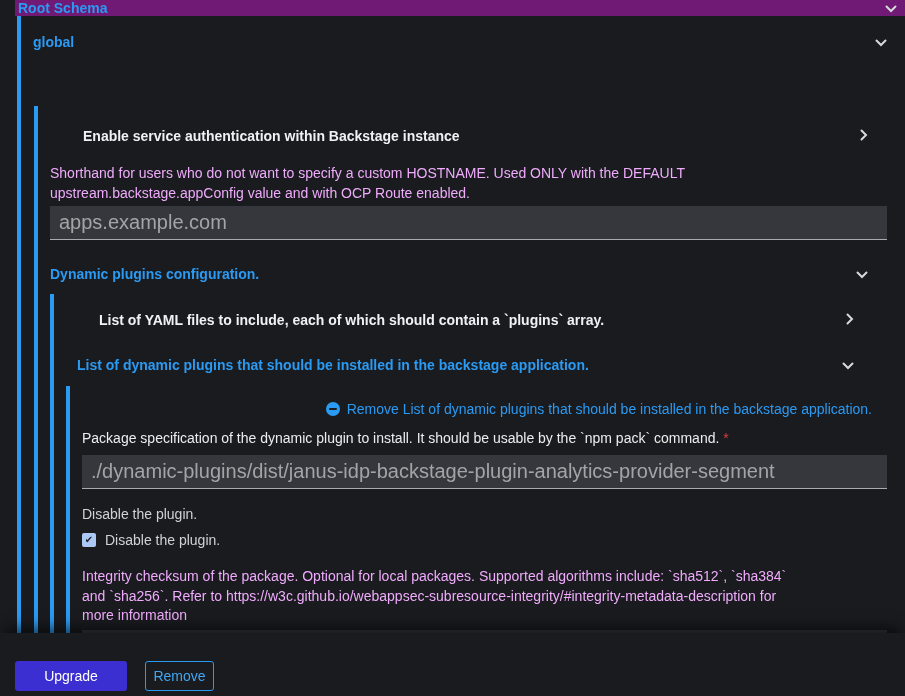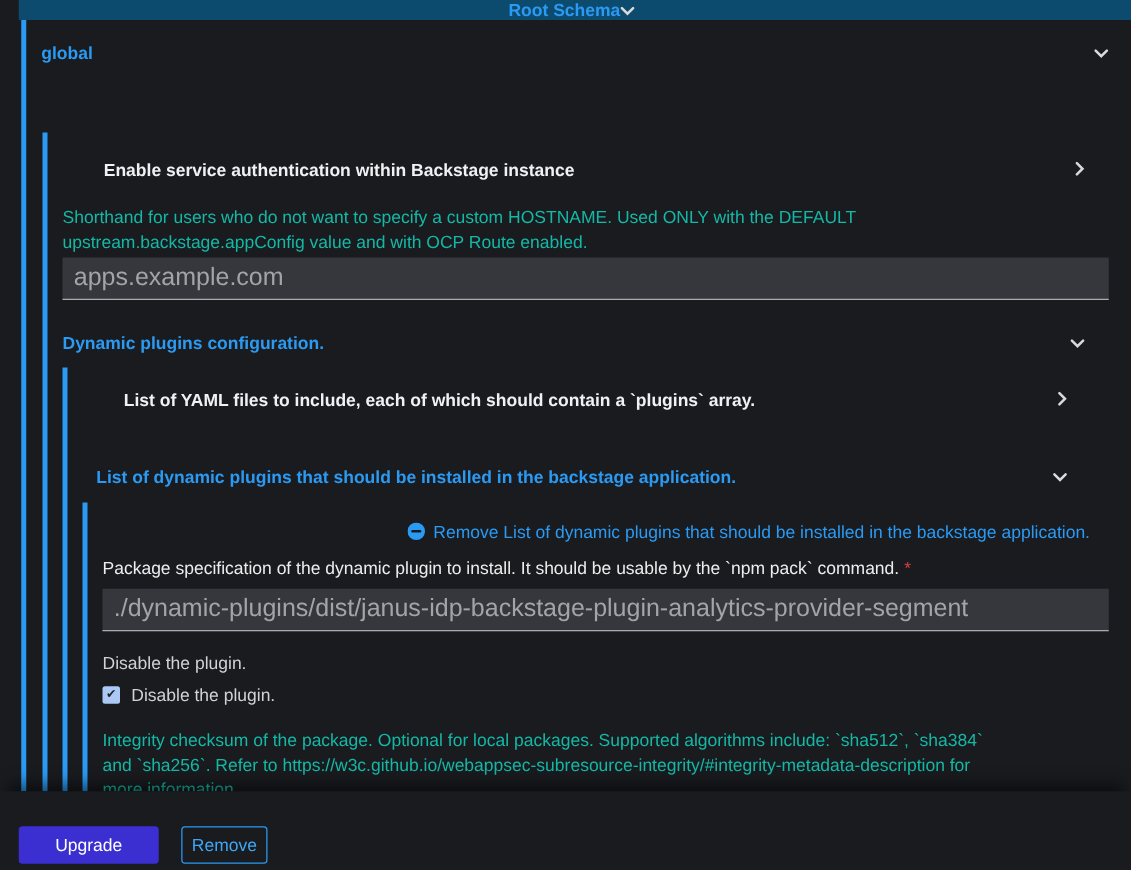--- a/index.html
+++ b/index.html
@@ -6,22 +6,22 @@
   html,body { width:905px; height:696px; overflow:hidden; }
   body {
     background:#191b1f;
     font-family:"Liberation Sans", sans-serif;
     font-size:14px;
     color:#e8eaec;
   }
   .form-scroll { position:relative; height:633px; overflow:hidden; display:flex; flex-direction:column; }
 
   .accordion-header {
-    margin-left:15px; height:37px; background:#0c4a6e;
-    display:flex; align-items:center; justify-content:center;
+    margin-left:15px; height:37px; background:#701a75;
+    display:flex; align-items:center; justify-content:space-between;
     padding:0 8px 0 3px; cursor:pointer;
   }
   .accordion-header .title { color:var(--accent,#2b9af3); font-weight:700; }
 
   .nest {
     border-left:4px solid var(--accent,#2b9af3);
     padding-left:12px;
     display:flex; flex-direction:column;
   }
   .l1 { margin-left:17px; flex:1;gap:48px; }
@@ -33,27 +33,27 @@
     display:flex; align-items:center; justify-content:space-between;
     font-weight:700; line-height:16px; cursor:pointer;
   }
   .blue-title .label { color:var(--accent,#2b9af3); }
   .white-title .label { color:#f0f1f2;padding-left:33px; }
 
   .row-global   { margin-top:18px; padding-right:18px; }
   .row-auth     { margin-top:22px; padding-right:37px; }
   .row-dynamic  { margin-top:26px; padding-right:37px; }
   .row-yaml     { margin-top:18px; padding-right:51px; }
-  .row-plugins  { margin-top:45px; padding-right:51px;padding-left:11px; }
+  .row-plugins  { margin-top:29px; padding-right:51px;padding-left:11px; }
 
   .gap-l2 { margin-top:8px; }
   .gap-l3 { margin-top:12px; }
   .gap-l4 { margin-top:13px; }
 
-  .desc { color:#14b8a6; line-height:20px; }
+  .desc { color:#f0abfc; line-height:20px; }
   .desc-host { margin-top:19px; max-width:810px; }
   .desc-integrity { margin-top:19px; max-width:716px; line-height:19.5px; }
 
   .text-input {
     height:34px; margin-right:18px; margin-top:3px;
     background:#36373c; border:none; border-bottom:1.5px solid #a9abae;
     color:#a2a5a8; font-family:"Liberation Sans", sans-serif; font-size:20px;
     padding:0 9px; width:auto; outline:none;
   }
   .input-host { margin-top:3px; }

